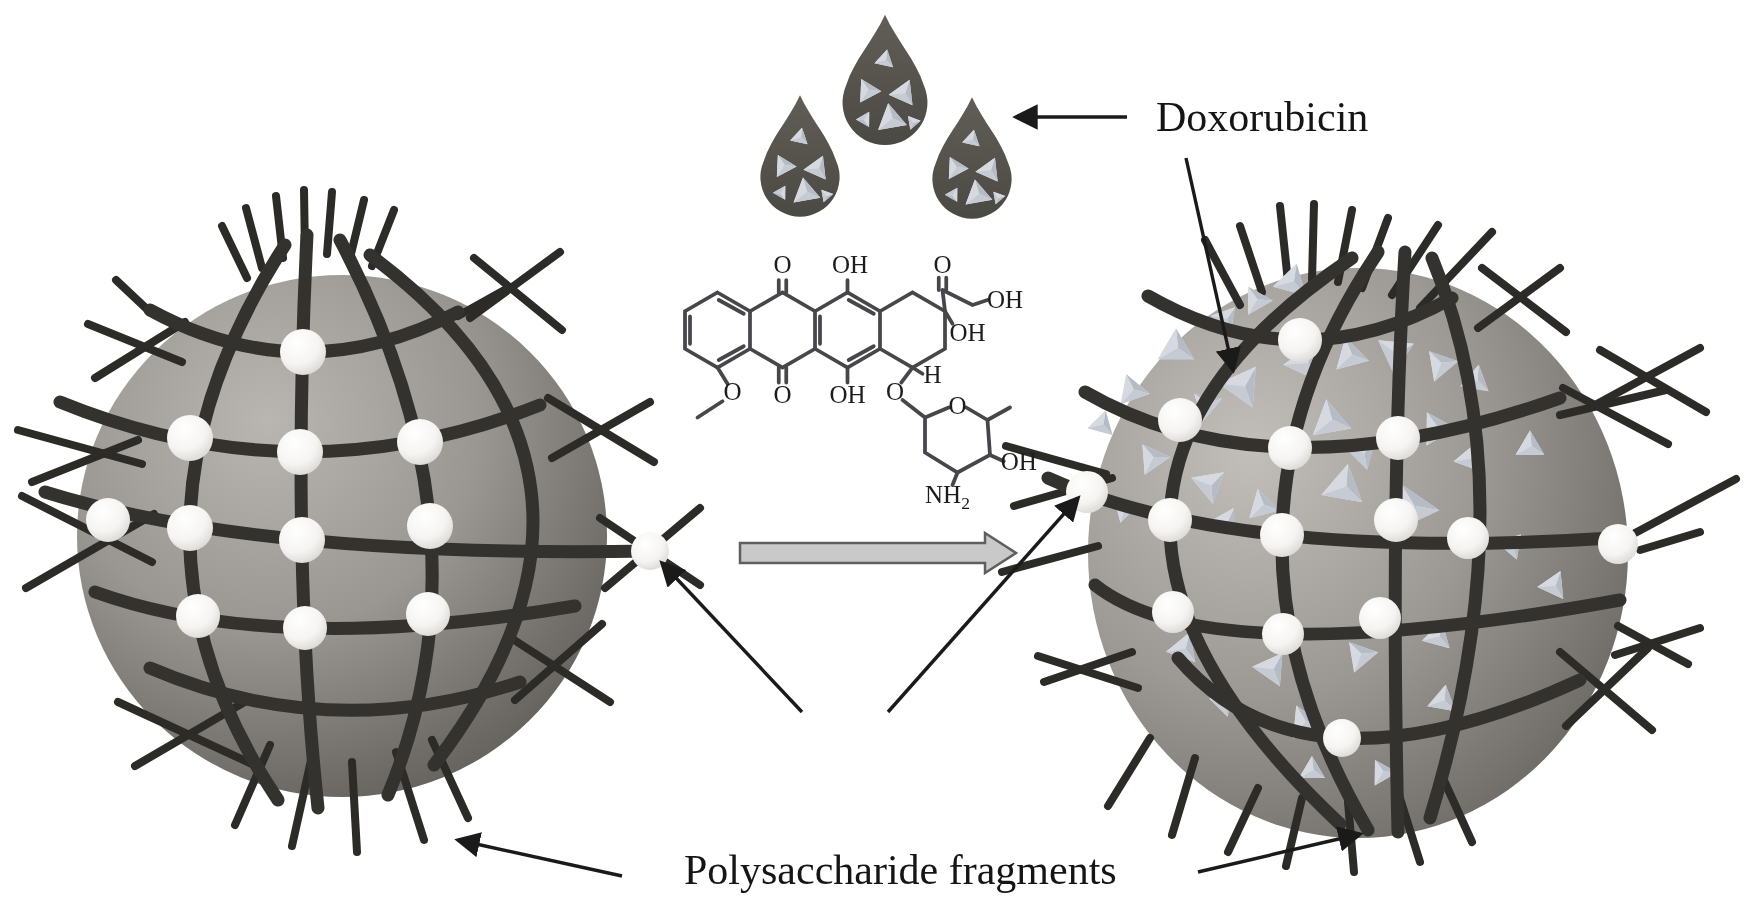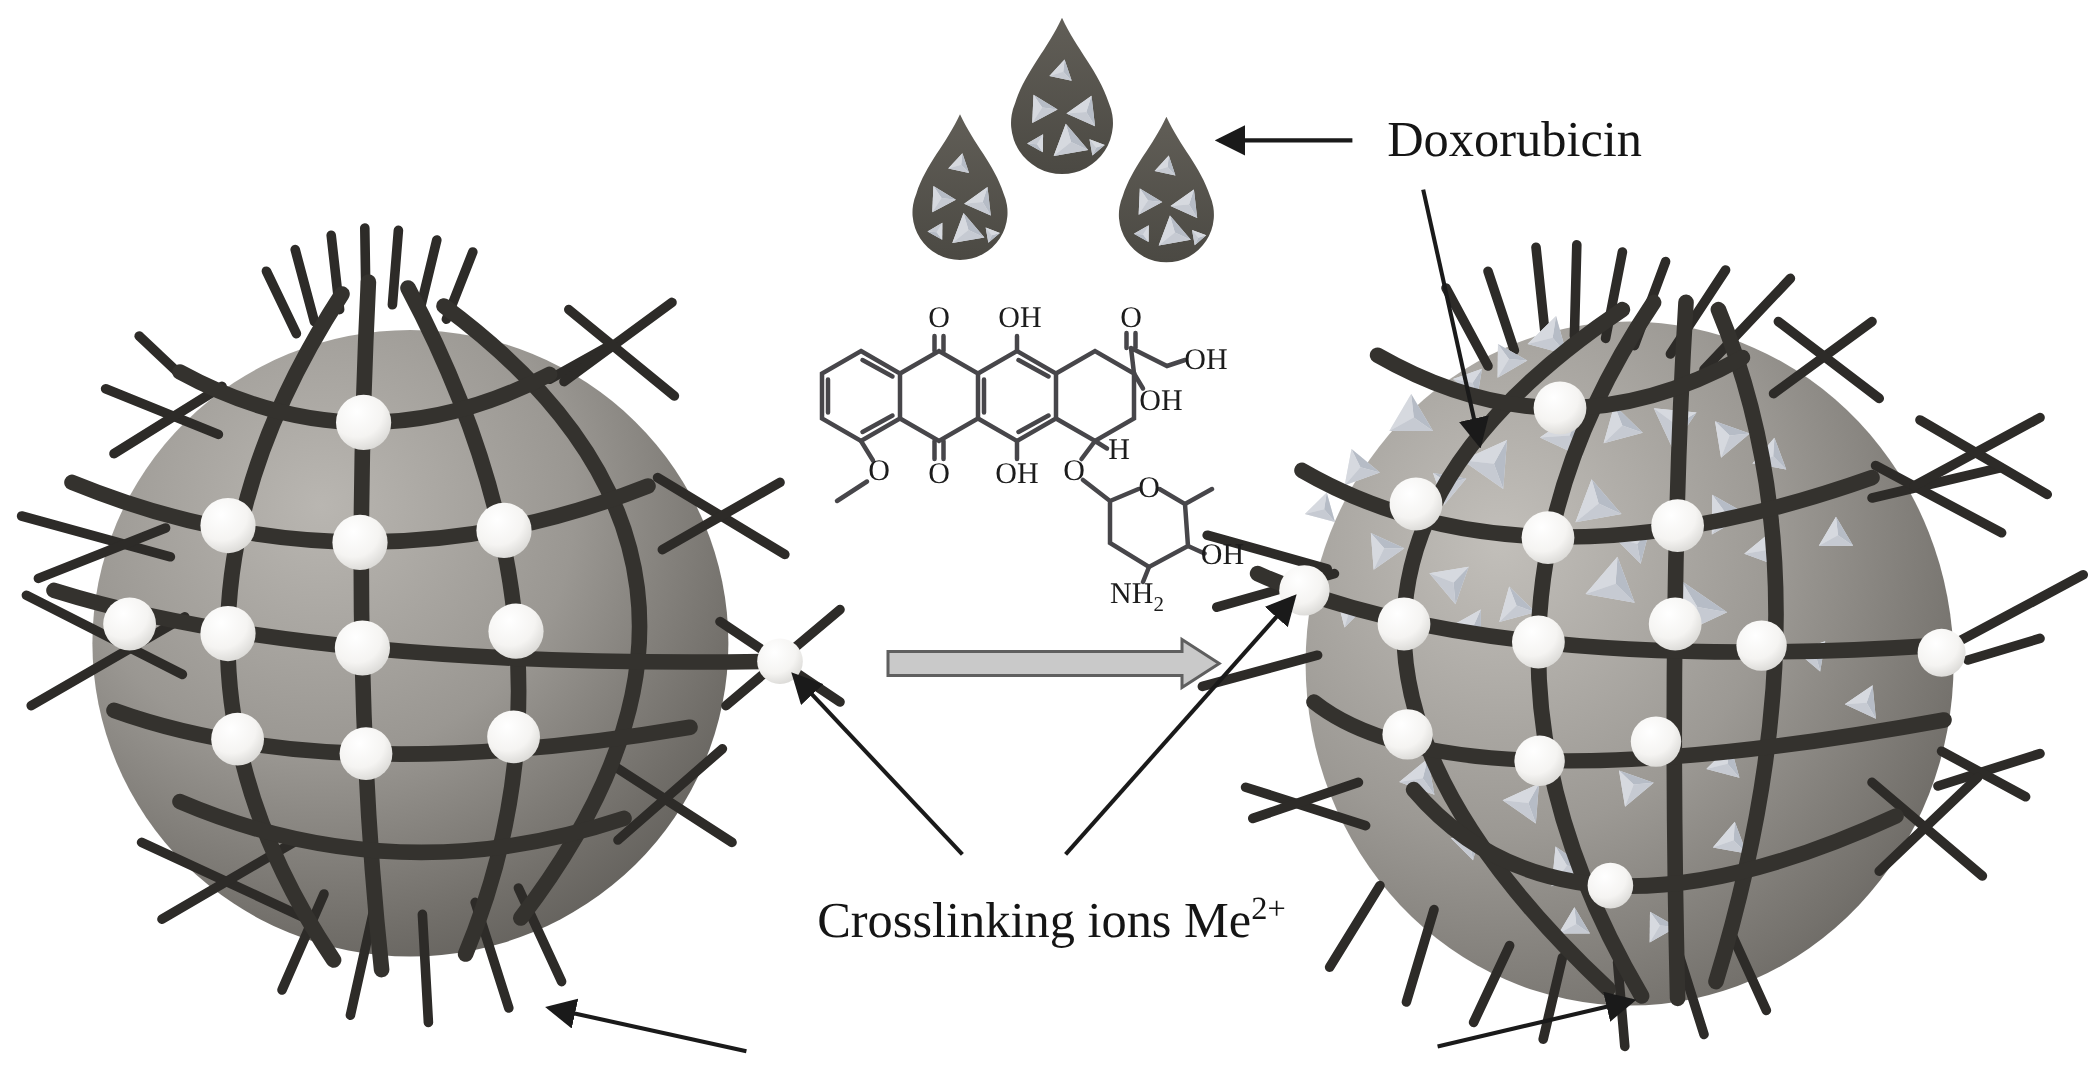--- a/index.html
+++ b/index.html
@@ -282,16 +282,16 @@
     <line x1="1186" y1="158" x2="1233" y2="370" marker-end="url(#ah)"></line>
     <line x1="802" y1="712" x2="662" y2="563" marker-end="url(#ah)"></line>
     <line x1="888" y1="712" x2="1078" y2="498" marker-end="url(#ah)"></line>
     <line x1="622" y1="876" x2="458" y2="840" marker-end="url(#ah)"></line>
     <line x1="1198" y1="872" x2="1360" y2="834" marker-end="url(#ah)"></line>
   </g>
 </svg>
 
 <div class="lbl" style="left:1156px; top:96px;text-align:right;">Doxorubicin</div>
 
-<div class="lbl" style="left:681px; top:744px;"><span>Crosslinking ions Me</span><sup>2+</sup></div>
-
+
+<div class="lbl" style="left:684px; top:849px;">Polysaccharide fragments</div>
 
 </div>
 
 </body></html>

